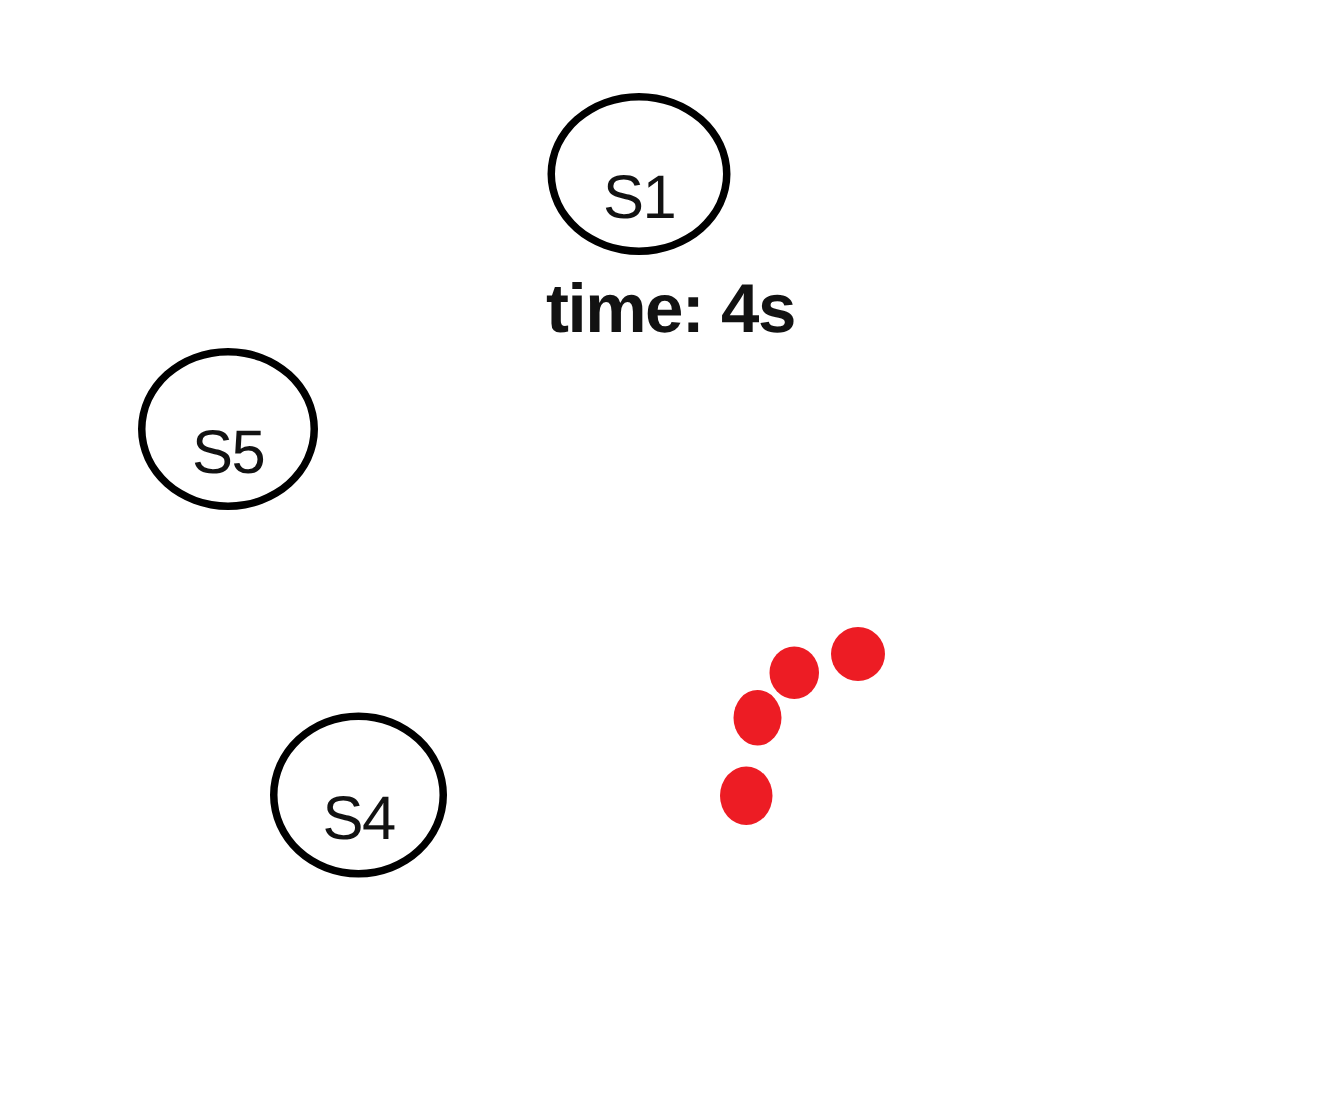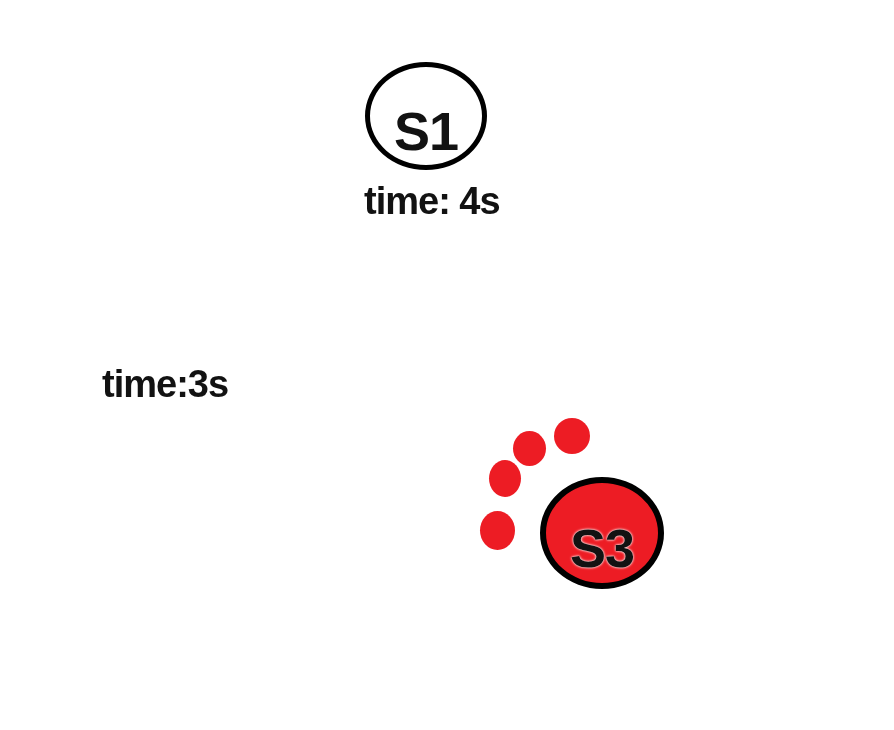--- a/index.html
+++ b/index.html
@@ -25,43 +25,43 @@
   .node {
     position: absolute;
     border: 5px solid var(--stroke);
     border-radius: 50%;
     background: #ffffff;
     display: flex;
     align-items: center;
     justify-content: center;
   }
   .node-label {
-    font-size: 54px;
-    font-weight: 700;
+    font-size: 41px;
+    font-weight: 400;
     color: var(--text);
     letter-spacing: -1px;
     line-height: 1;
     transform: translateY(-1px);
     margin-top: 32px;
   }
   .node-s1 { left: 365px; top: 62px;  width: 122px; height: 108px; }
   .node-s5 { left: 92px;  top: 232px; width: 120px; height: 108px; }
   .node-s2 { left: 618px; top: 223px; width: 119px; height: 115px; }
   .node-s4 { left: 180px; top: 475px; width: 118px; height: 110px; }
   .node-s3 {
     left: 540px; top: 477px; width: 124px; height: 112px;
     border-width: 6px;
     background: var(--red);
   }
   .node-s3 .node-label {
     text-shadow: 0 0 2px rgba(255,255,255,0.95), 0 0 3px rgba(255,255,255,0.85);
   }
   .time-label {
     position: absolute;
-    font-size: 38px;
+    font-size: 46px;
     font-weight: 700;
     color: var(--text);
     line-height: 1;
     letter-spacing: -1px;
     white-space: pre;
   }
   .time-s1 { left: 364px; top: 182px; }
   .time-s5 { left: 102px; top: 365px; }
   .time-s2 { left: 622px; top: 359px; }
   .time-s4 { left: 179px; top: 620px; }
@@ -78,26 +78,28 @@
 </head>
 <body>
 
 <div class="canvas">
 
   <div class="node node-s1">
     <span class="node-label">S1</span>
   </div>
   <div class="time-label time-s1">time: 4s</div>
 
-  <div class="time-label time-s5">time:3s</div>
+  <div class="node node-s5">
+    <span class="node-label">S5</span>
+  </div>
 
 
+  <div class="node node-s4">
+    <span class="node-label">S4</span>
+  </div>
 
   <div class="dot dot-1"></div>
   <div class="dot dot-2"></div>
   <div class="dot dot-3"></div>
   <div class="dot dot-4"></div>
 
-  <div class="node node-s3">
-    <span class="node-label">S3</span>
-  </div>
 
 </div>
 
 </body></html>

